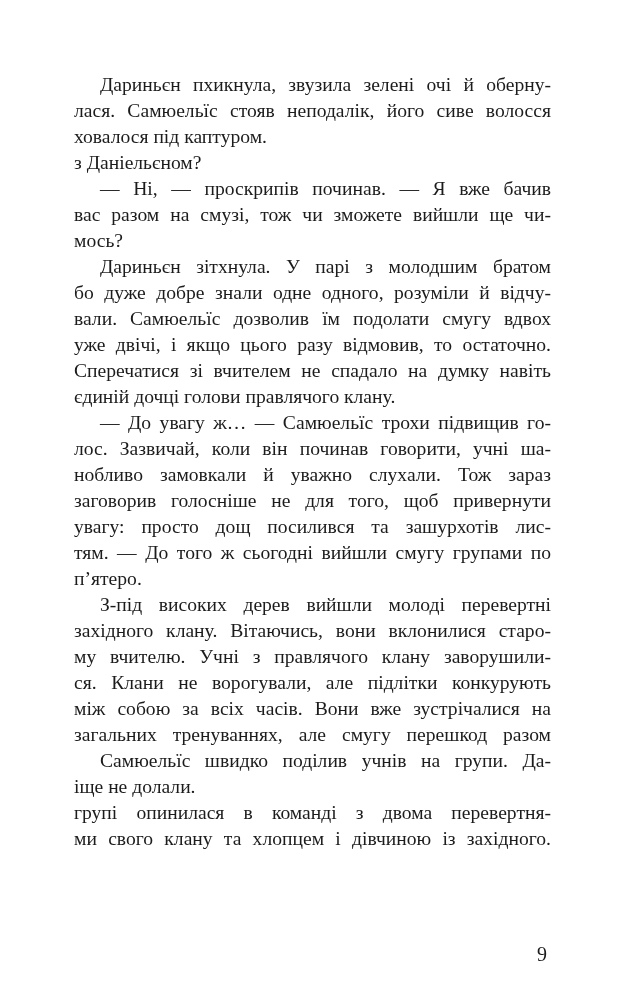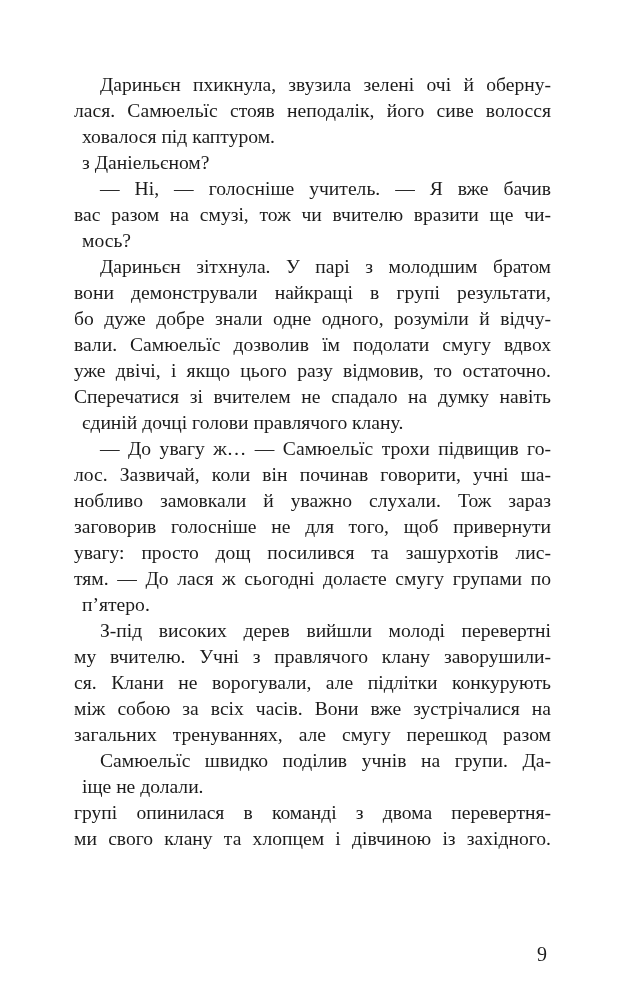--- a/index.html
+++ b/index.html
@@ -37,21 +37,20 @@
       text-align: justify;
       text-align-last: justify;
       white-space: normal;
       overflow: hidden;
     }
     .line.indent {
       text-indent: 26px;
     }
     .line.last {
       text-align-last: left;
-      margin-left: 8px;
     }
     .page-number {
       position: absolute;
       left: 537px;
       top: 942px;
       font-family: "Liberation Serif", "DejaVu Serif", serif;
       font-size: 20px;
       line-height: 24px;
       color: #1c1c1c;
     }
@@ -61,41 +60,41 @@
 
 <div class="page">
   <div class="text-block">
 
     <span class="line indent">Дариньєн пхикнула, звузила зелені очі й оберну-</span>
     <span class="line">лася. Самюельїс стояв неподалік, його сиве волосся</span>
     <span class="line last">ховалося під каптуром.</span>
 
     <span class="line last">з Даніельєном?</span>
 
-    <span class="line indent">— Ні, — голосніше учитель. — Я вже бачив</span>
-    <span class="line">вас разом на смузі, тож чи вчителю вразити ще чи-</span>
+    <span class="line indent">— Ні, — проскрипів починав. — Я вже бачив</span>
+    <span class="line">вас разом на смузі, тож чи зможете вийшли ще чи-</span>
     <span class="line last">мось?</span>
 
     <span class="line indent">Дариньєн зітхнула. У парі з молодшим братом</span>
-    <span class="line">вони демонстрували найкращі в групі результати,</span>
     <span class="line">бо дуже добре знали одне одного, розуміли й відчу-</span>
     <span class="line">вали. Самюельїс дозволив їм подолати смугу вдвох</span>
     <span class="line">уже двічі, і якщо цього разу відмовив, то остаточно.</span>
     <span class="line">Сперечатися зі вчителем не спадало на думку навіть</span>
     <span class="line last">єдиній дочці голови правлячого клану.</span>
 
     <span class="line indent">— До увагу ж… — Самюельїс трохи підвищив го-</span>
     <span class="line">лос. Зазвичай, коли він починав говорити, учні ша-</span>
     <span class="line">нобливо замовкали й уважно слухали. Тож зараз</span>
     <span class="line">заговорив голосніше не для того, щоб привернути</span>
     <span class="line">увагу: просто дощ посилився та зашурхотів лис-</span>
-    <span class="line">тям. — До лася ж сьогодні долаєте смугу групами по</span>
+    <span class="line">тям. — До того ж сьогодні вийшли смугу групами по</span>
     <span class="line last">п’ятеро.</span>
 
     <span class="line indent">З-під високих дерев вийшли молоді перевертні</span>
+    <span class="line">західного клану. Вітаючись, вони вклонилися старо-</span>
     <span class="line">му вчителю. Учні з правлячого клану заворушили-</span>
     <span class="line">ся. Клани не ворогували, але підлітки конкурують</span>
     <span class="line">між собою за всіх часів. Вони вже зустрічалися на</span>
     <span class="line">загальних тренуваннях, але смугу перешкод разом</span>
     <span class="line indent">Самюельїс швидко поділив учнів на групи. Да-</span>
 
     <span class="line last">іще не долали.</span>
     <span class="line">групі опинилася в команді з двома перевертня-</span>
     <span class="line">ми свого клану та хлопцем і дівчиною із західного.</span>
   </div>

